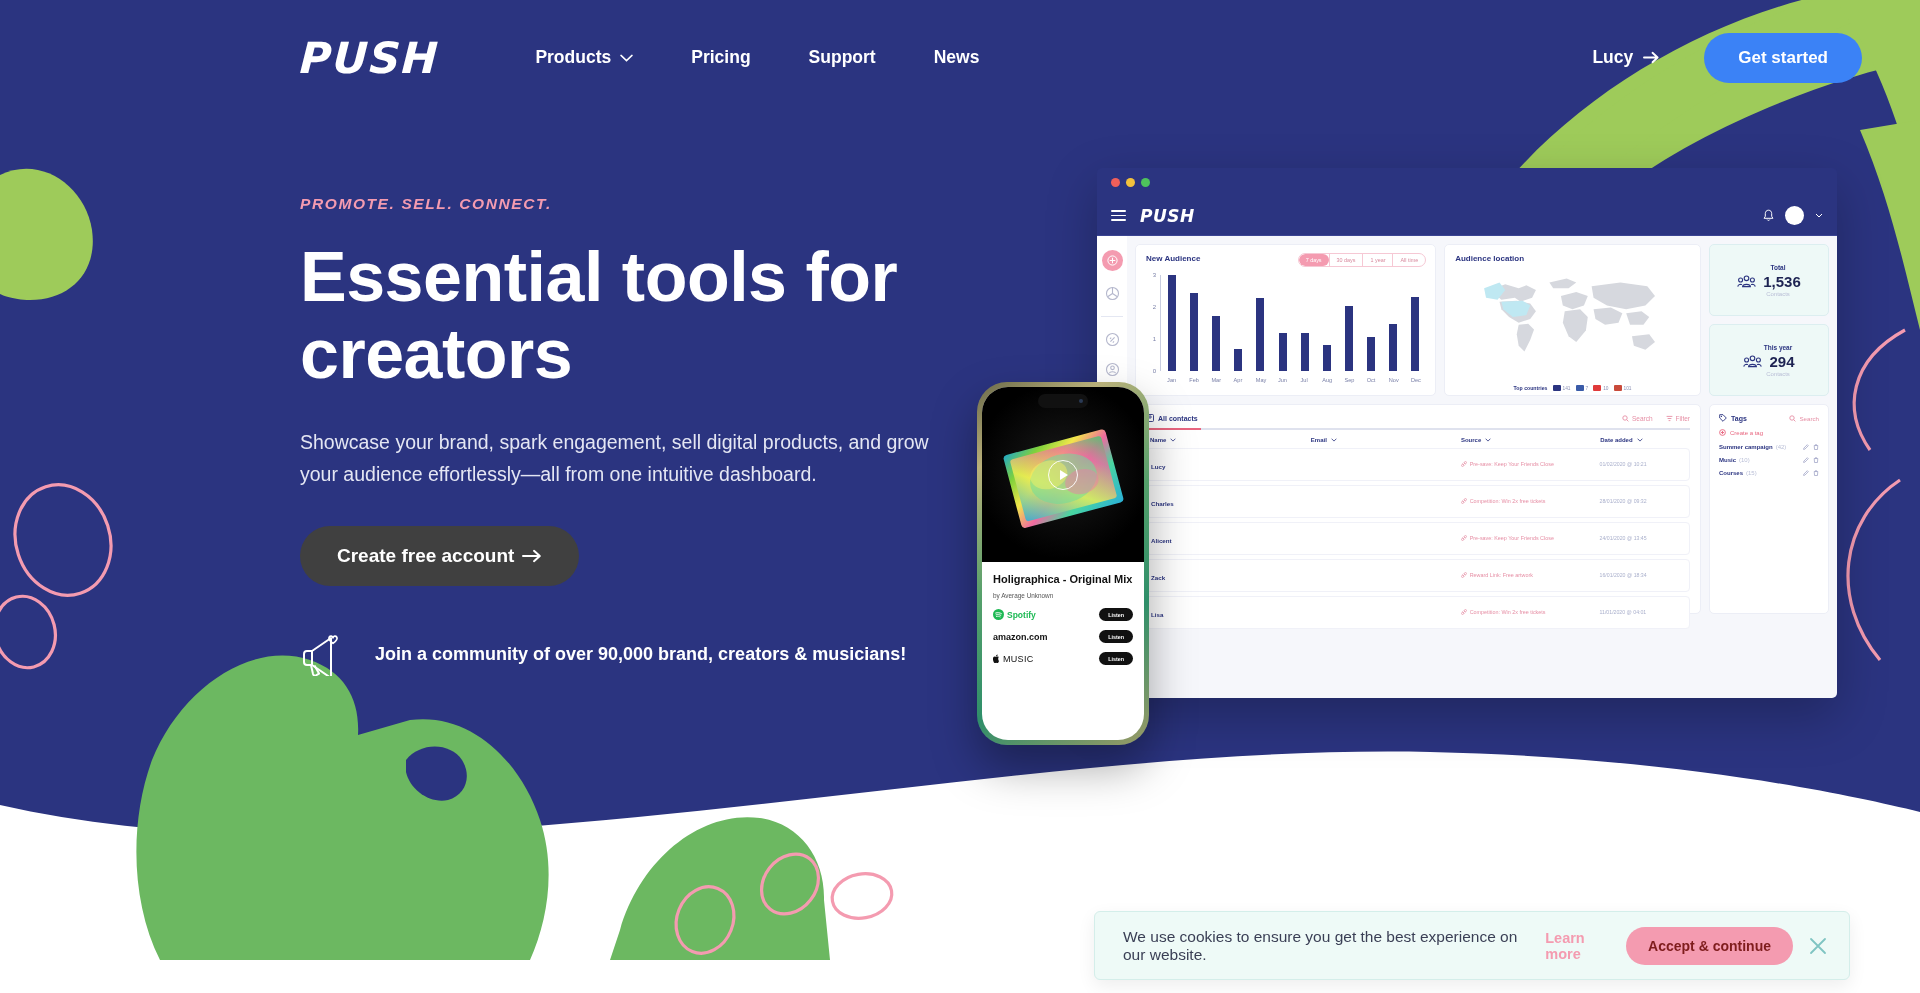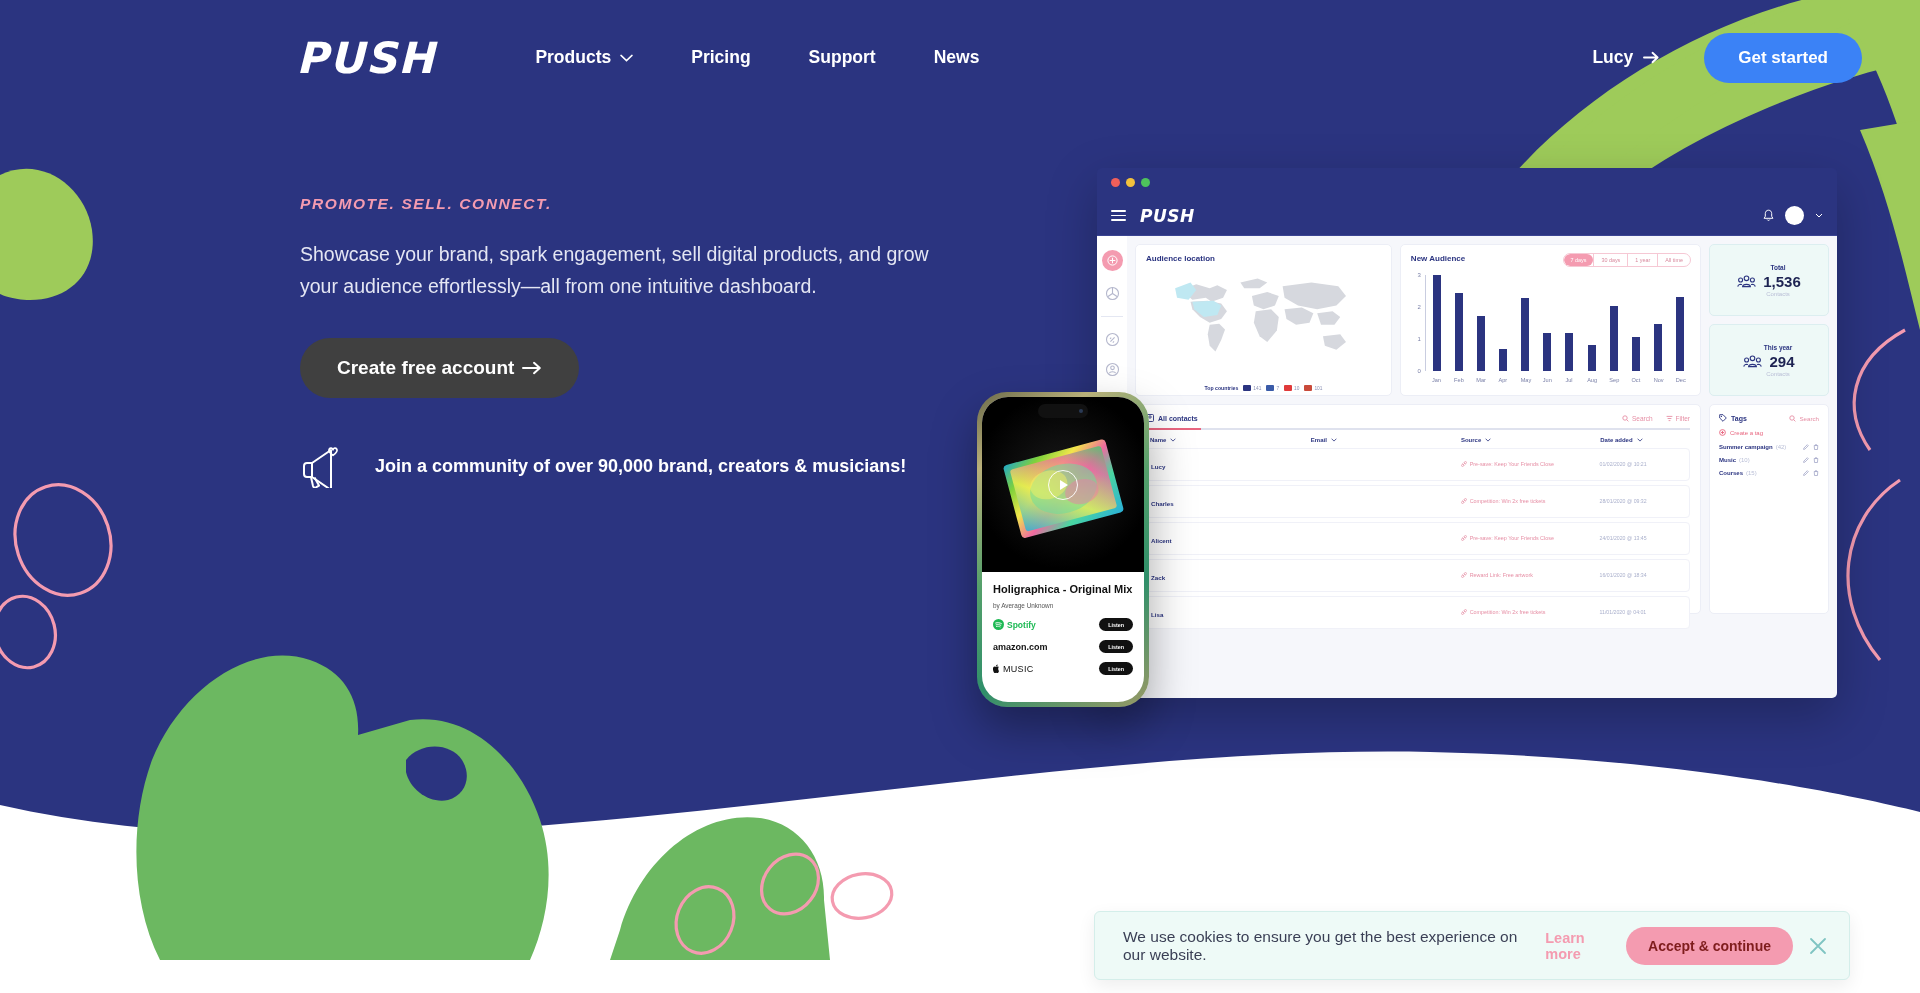--- a/index.html
+++ b/index.html
@@ -194,22 +194,22 @@
     display: flex; align-items: center; gap: 3px; cursor: pointer; }
   .tag-create { font-size: 6px; color: #e8657f; margin: 7px 0 8px;
     display: flex; align-items: center; gap: 4px; cursor: pointer; }
   .tag-row { display: flex; align-items: center; margin-bottom: 7px; }
   .tag-name { font-size: 6px; font-weight: 700; color: #2b3480; }
   .tag-cnt { font-size: 6px; color: #b9bed6; margin-left: 3px; }
   .tag-ics { margin-left: auto; display: flex; gap: 4px; opacity: .5; }
 
   
   .phone {
-    position: absolute; left: 977px; top: 392px;
-    width: 172px; height: 315px;
+    position: absolute; left: 977px; top: 382px;
+    width: 172px; height: 363px;
     border-radius: 30px; padding: 5px;
     background: linear-gradient(145deg,#6b6a4a 0%,#b9b07a 18%,#55a06b 45%,#2f8f6a 70%,#9a9a66 100%);
     box-shadow: 0 22px 45px rgba(0,0,0,.35);
     z-index: 25;
   }
   .screen { width: 100%; height: 100%; border-radius: 26px;
     background: #fff; overflow: hidden; position: relative; }
   .notch { position: absolute; top: 7px; left: 50%; transform: translateX(-50%);
     width: 50px; height: 14px; border-radius: 999px; background: #111;
     z-index: 3; display: flex; align-items: center; justify-content: flex-end; padding-right: 5px; }
@@ -307,20 +307,21 @@
       <svg width="17" height="13" viewBox="0 0 17 13">
         <path d="M1 6.5 H14 M9.5 1.8 L14.6 6.5 L9.5 11.2" fill="none" stroke="#fff" stroke-width="1.9" stroke-linecap="round" stroke-linejoin="round"></path>
       </svg>
     </div>
     <button class="btn-pill">Get started</button>
   </div>
 </div>
 
 <div class="hero">
   <div class="eyebrow">PROMOTE. SELL. CONNECT.</div>
+  <h1 class="headline">Essential tools for creators</h1>
   <p class="subtext">Showcase your brand, spark engagement, sell digital products, and grow your audience effortlessly—all from one intuitive dashboard.</p>
   <button class="cta">
     <span>Create free account</span>
     <svg width="20" height="14" viewBox="0 0 20 14">
       <path d="M1 7 H17 M12 1.8 L17.8 7 L12 12.2" fill="none" stroke="#fff" stroke-width="2" stroke-linecap="round" stroke-linejoin="round"></path>
     </svg>
   </button>
 
   <div class="community">
     <svg width="48" height="44" viewBox="0 0 48 44">
@@ -382,20 +383,66 @@
         <svg class="side-ic" viewBox="0 0 15 15">
           <circle cx="7.5" cy="7.5" r="6" fill="none" stroke="#5b6190" stroke-width="1.1"></circle>
           <circle cx="7.5" cy="5.8" r="1.8" fill="none" stroke="#5b6190" stroke-width="1.1"></circle>
           <path d="M4.4 11.2 C4.9 9.2 10.1 9.2 10.6 11.2" fill="none" stroke="#5b6190" stroke-width="1.1"></path>
         </svg>
       </div>
 
       <div class="content">
 
         <div class="row1">
+
+          <div class="card" style="flex:1.45">
+            <div class="card-title">New Audience</div>
+            <div class="pills">
+              <div class="pill on">7 days</div>
+              <div class="pill">30 days</div>
+              <div class="pill">1 year</div>
+              <div class="pill">All time</div>
+            </div>
+            <div class="chart">
+              <div class="yax" id="yaxis">
+                  <div class="ytick" style="top: 100%;">0</div>
+                  <div class="ytick" style="top: 66.6667%;">1</div>
+                  <div class="ytick" style="top: 33.3333%;">2</div>
+                  <div class="ytick" style="top: 0%;">3</div>
+                </div>
+              <div class="plot" id="plot">
+                  <div class="bar" title="Jan: 3" style="height: 100%; background: rgb(43, 52, 128);"></div>
+                  <div class="bar" title="Feb: 2.45" style="height: 81.6667%; background: rgb(43, 52, 128);"></div>
+                  <div class="bar" title="Mar: 1.72" style="height: 57.3333%; background: rgb(43, 52, 128);"></div>
+                  <div class="bar" title="Apr: 0.68" style="height: 22.6667%; background: rgb(43, 52, 128);"></div>
+                  <div class="bar" title="May: 2.27" style="height: 75.6667%; background: rgb(43, 52, 128);"></div>
+                  <div class="bar" title="Jun: 1.2" style="height: 40%; background: rgb(43, 52, 128);"></div>
+                  <div class="bar" title="Jul: 1.2" style="height: 40%; background: rgb(43, 52, 128);"></div>
+                  <div class="bar" title="Aug: 0.8" style="height: 26.6667%; background: rgb(43, 52, 128);"></div>
+                  <div class="bar" title="Sep: 2.03" style="height: 67.6667%; background: rgb(43, 52, 128);"></div>
+                  <div class="bar" title="Oct: 1.05" style="height: 35%; background: rgb(43, 52, 128);"></div>
+                  <div class="bar" title="Nov: 1.48" style="height: 49.3333%; background: rgb(43, 52, 128);"></div>
+                  <div class="bar" title="Dec: 2.32" style="height: 77.3333%; background: rgb(43, 52, 128);"></div>
+                </div>
+              <div class="xax" id="xaxis">
+                  <div class="xtick">Jan</div>
+                  <div class="xtick">Feb</div>
+                  <div class="xtick">Mar</div>
+                  <div class="xtick">Apr</div>
+                  <div class="xtick">May</div>
+                  <div class="xtick">Jun</div>
+                  <div class="xtick">Jul</div>
+                  <div class="xtick">Aug</div>
+                  <div class="xtick">Sep</div>
+                  <div class="xtick">Oct</div>
+                  <div class="xtick">Nov</div>
+                  <div class="xtick">Dec</div>
+                </div>
+            </div>
+          </div>
 
           <div class="card" style="flex:1.22">
             <div class="card-title">Audience location</div>
             <svg viewBox="0 0 200 100" style="position:absolute;left:8px;right:8px;top:24px;width:calc(100% - 16px);height:96px">
               <g fill="#d6d8de">
                 <path d="M14 22 L30 16 L44 20 L52 17 L62 22 L58 30 L46 34 L40 30 L26 32 Z"></path>
                 <path d="M24 34 L42 33 L56 36 L62 44 L56 52 L44 56 L34 50 L26 42 Z"></path>
                 <path d="M44 58 L54 57 L60 63 L56 74 L50 86 L44 80 L42 68 Z"></path>
                 <path d="M88 28 L104 24 L116 28 L112 38 L100 42 L90 38 Z"></path>
                 <path d="M92 44 L108 42 L116 50 L114 64 L104 76 L96 70 L90 56 Z"></path>
@@ -424,66 +471,20 @@
                 <span class="flag" style="background:#e03a3a"></span>
                 <span class="flagtxt">10</span>
               </span>
               <span class="flagitem">
                 <span class="flag" style="background:#c94a3a"></span>
                 <span class="flagtxt">101</span>
               </span>
             </div>
           </div>
 
-          <div class="card" style="flex:1.45">
-            <div class="card-title">New Audience</div>
-            <div class="pills">
-              <div class="pill on">7 days</div>
-              <div class="pill">30 days</div>
-              <div class="pill">1 year</div>
-              <div class="pill">All time</div>
-            </div>
-            <div class="chart">
-              <div class="yax" id="yaxis">
-                  <div class="ytick" style="top: 100%;">0</div>
-                  <div class="ytick" style="top: 66.6667%;">1</div>
-                  <div class="ytick" style="top: 33.3333%;">2</div>
-                  <div class="ytick" style="top: 0%;">3</div>
-                </div>
-              <div class="plot" id="plot">
-                  <div class="bar" title="Jan: 3" style="height: 100%; background: rgb(43, 52, 128);"></div>
-                  <div class="bar" title="Feb: 2.45" style="height: 81.6667%; background: rgb(43, 52, 128);"></div>
-                  <div class="bar" title="Mar: 1.72" style="height: 57.3333%; background: rgb(43, 52, 128);"></div>
-                  <div class="bar" title="Apr: 0.68" style="height: 22.6667%; background: rgb(43, 52, 128);"></div>
-                  <div class="bar" title="May: 2.27" style="height: 75.6667%; background: rgb(43, 52, 128);"></div>
-                  <div class="bar" title="Jun: 1.2" style="height: 40%; background: rgb(43, 52, 128);"></div>
-                  <div class="bar" title="Jul: 1.2" style="height: 40%; background: rgb(43, 52, 128);"></div>
-                  <div class="bar" title="Aug: 0.8" style="height: 26.6667%; background: rgb(43, 52, 128);"></div>
-                  <div class="bar" title="Sep: 2.03" style="height: 67.6667%; background: rgb(43, 52, 128);"></div>
-                  <div class="bar" title="Oct: 1.05" style="height: 35%; background: rgb(43, 52, 128);"></div>
-                  <div class="bar" title="Nov: 1.48" style="height: 49.3333%; background: rgb(43, 52, 128);"></div>
-                  <div class="bar" title="Dec: 2.32" style="height: 77.3333%; background: rgb(43, 52, 128);"></div>
-                </div>
-              <div class="xax" id="xaxis">
-                  <div class="xtick">Jan</div>
-                  <div class="xtick">Feb</div>
-                  <div class="xtick">Mar</div>
-                  <div class="xtick">Apr</div>
-                  <div class="xtick">May</div>
-                  <div class="xtick">Jun</div>
-                  <div class="xtick">Jul</div>
-                  <div class="xtick">Aug</div>
-                  <div class="xtick">Sep</div>
-                  <div class="xtick">Oct</div>
-                  <div class="xtick">Nov</div>
-                  <div class="xtick">Dec</div>
-                </div>
-            </div>
-          </div>
-
           <div class="stats">
             <div class="stat">
               <div class="stat-lbl">Total</div>
               <div class="stat-mid">
                 <svg width="19" height="13" viewBox="0 0 19 13">
                   <circle cx="9.5" cy="3.3" r="2.3" fill="none" stroke="#2b3480" stroke-width="1.1"></circle>
                   <circle cx="3.6" cy="5" r="2" fill="none" stroke="#2b3480" stroke-width="1.1"></circle>
                   <circle cx="15.4" cy="5" r="2" fill="none" stroke="#2b3480" stroke-width="1.1"></circle>
                   <path d="M5.6 11.6 C5.9 8.6 13.1 8.6 13.4 11.6 Z" fill="none" stroke="#2b3480" stroke-width="1.1"></path>
                   <path d="M0.8 11.6 C1 9.5 4 9 5 9.6" fill="none" stroke="#2b3480" stroke-width="1.1"></path>

